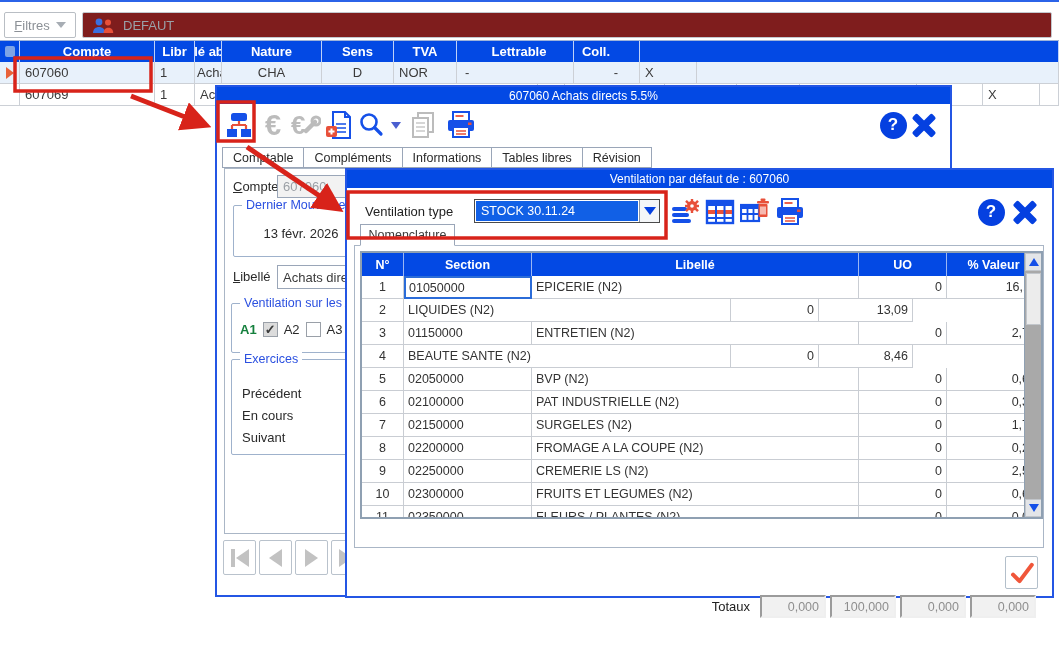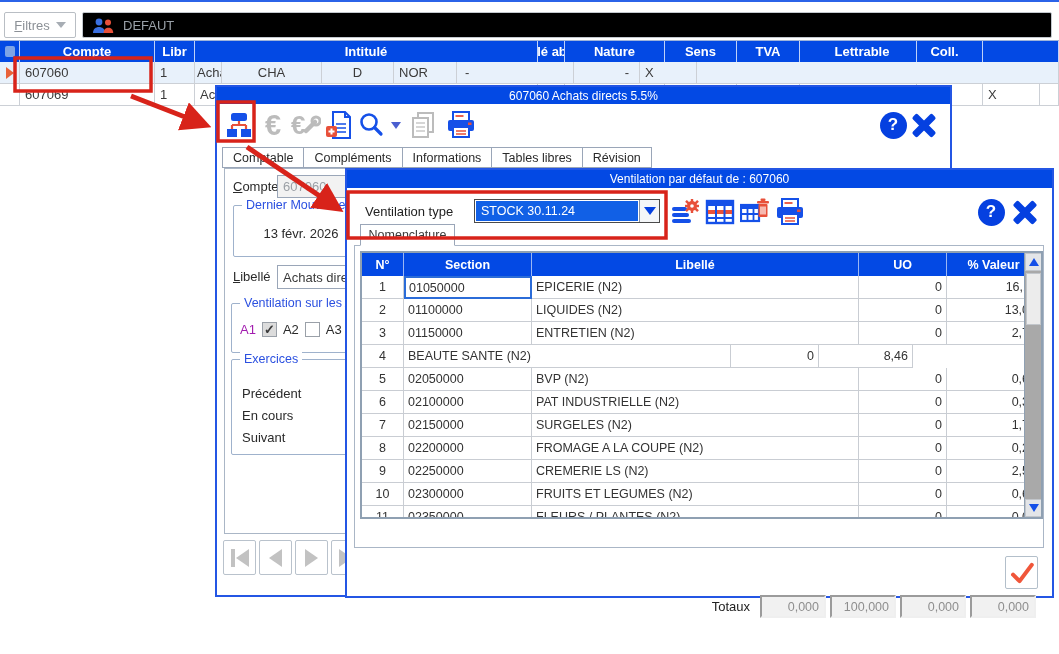--- a/index.html
+++ b/index.html
@@ -6,36 +6,36 @@
   html,body { background:#fff; }
   body { font-family:"Liberation Sans", sans-serif; font-size:13px; color:#3a3a3a; }
   #stage { position:relative; width:1059px; height:654px; background:#fff; overflow:hidden; }
 
   
   .topline { position:absolute; left:0; top:0; width:1059px; height:2px; background:#2b63e8; }
   .filterbar { position:absolute; left:0; top:10px; width:1059px; height:30px; background:#fff; }
   .filtres-btn { position:absolute; left:4px; top:2px; width:72px; height:26px; border:1px solid #b9bec4; border-radius:2px; background:#fff;
     display:flex; align-items:center; justify-content:center; gap:6px; color:#8b9096; }
   .caret-down { width:0; height:0; border-left:5px solid transparent; border-right:5px solid transparent; border-top:6px solid #a7adb4; }
-  .profile-field { position:absolute; left:82px; top:2px; width:970px; height:26px; border:1px solid #c3c8ce; border-radius:2px; background:#000000;
+  .profile-field { position:absolute; left:82px; top:2px; width:970px; height:26px; border:1px solid #c3c8ce; border-radius:2px; background:#7f1d1d;
     display:flex; align-items:center; gap:8px; padding-left:8px; color:#9aa1a8; }
 
   
   .acc-table { position:absolute; left:0; top:40px; width:1059px; }
   .acc-row { display:flex; height:22px; }
   .acc-head { background:#0349e4; color:#fff; font-weight:bold; border-top:1px solid #9fb4da; }
   .acc-head > div { border-right:1px solid rgba(255,255,255,.75); display:flex; align-items:center; justify-content:center; overflow:hidden; white-space:nowrap; }
   .acc-body > div { border-right:1px solid #ccd0d6; border-bottom:1px solid #ccd0d6; display:flex; align-items:center; overflow:hidden; white-space:nowrap; padding-left:5px; }
   .row-sel { background:#e8f1fb; }
   .c-mark{width:20px; justify-content:center; padding-left:0 !important;}
   .c-compte{width:135px;} .c-lib{width:40px;} .c-int{width:343px;} .c-leab{width:27px; padding-left:2px !important;}
   .c-nat{width:100px; justify-content:center; padding-left:0 !important;}
   .c-sens{width:72px; justify-content:center; padding-left:0 !important;text-align:right;}
   .c-tva{width:63px;} .c-let{width:117px; padding-left:8px !important;}
-  .c-coll{width:66px; justify-content:flex-end; padding-right:10px;}
+  .c-coll{width:66px; justify-content:flex-end; padding-right:21px;}
   .c-ana{width:57px;} .c-extra{flex:1;}
   .head-sq { width:10px; height:11px; background:#7ea4e6; border-radius:2px; }
   .row-marker { width:0; height:0; border-top:6px solid transparent; border-bottom:6px solid transparent; border-left:8px solid #e8623a; }
 
   
   .dialog { position:absolute; background:#fff; border:2px solid #2456e4; }
   .dlg-title { height:17px; background:#0349e4; color:#fff; font-size:12px; display:flex; align-items:center; justify-content:center; }
 
   
   #dlg1 { left:215px; top:85px; width:737px; height:512px; }
@@ -137,21 +137,20 @@
     </div>
   </div>
 
   <div class="acc-table">
     <div class="acc-row acc-head">
       <div class="c-mark">
           <span class="head-sq"></span>
         </div>
       <div class="c-compte">Compte</div>
       <div class="c-lib">Libr</div>
-      <div class="c-int">Intitulé</div>
       <div class="c-leab">lé ab</div>
       <div class="c-nat">Nature</div>
       <div class="c-sens">Sens</div>
       <div class="c-tva">TVA</div>
       <div class="c-let">Lettrable</div>
       <div class="c-coll" style="justify-content:center;">Coll.</div>
       <div class="c-ana" style="justify-content:center;margin-top:36px;">Ana</div>
       <div class="c-extra"></div>
     </div>
     <div class="acc-row acc-body row-sel">
@@ -283,21 +282,21 @@
         <div style="position:absolute; left:0; top:20px; width:100%; text-align:center; color:#2a2a2a;">13 févr. 2026</div>
       </div>
 
       <span class="form-label" style="left:8px; top:100px;"><u>L</u>ibellé</span>
       <div class="text-input" style="left:52px; top:96px; width:96px; height:24px;">Achats dire</div>
 
       <div class="groupbox" style="left:6px; top:134px; width:140px; height:50px;">
         <span class="group-label">Ventilation sur les A</span>
         <div class="axes-row" style="left:8px; top:18px;">
 
-            <span style="color:#a21caf;">A1</span>
+            <span style="color:#15803d;font-weight:bold;">A1</span>
             <span class="chk checked"></span>
 
             <span style="color:#2a2a2a;">A2</span>
             <span class="chk"></span>
 
             <span style="color:#2a2a2a;">A3</span>
             <span class="chk"></span>
 
         </div>
       </div>
@@ -411,21 +410,20 @@
           <div class="vrow vbody">
             <div class="vn">1</div>
             <div class="vsec focus">01050000</div>
             <div class="vlib">EPICERIE (N2)</div>
             <div class="vuo">0</div>
             <div class="vval">16,11</div>
           </div>
 
           <div class="vrow vbody">
             <div class="vn">2</div>
-            <div class="vsec">01100000</div>
             <div class="vlib">LIQUIDES (N2)</div>
             <div class="vuo">0</div>
             <div class="vval">13,09</div>
           </div>
 
           <div class="vrow vbody">
             <div class="vn">3</div>
             <div class="vsec">01150000</div>
             <div class="vlib">ENTRETIEN (N2)</div>
             <div class="vuo">0</div>

